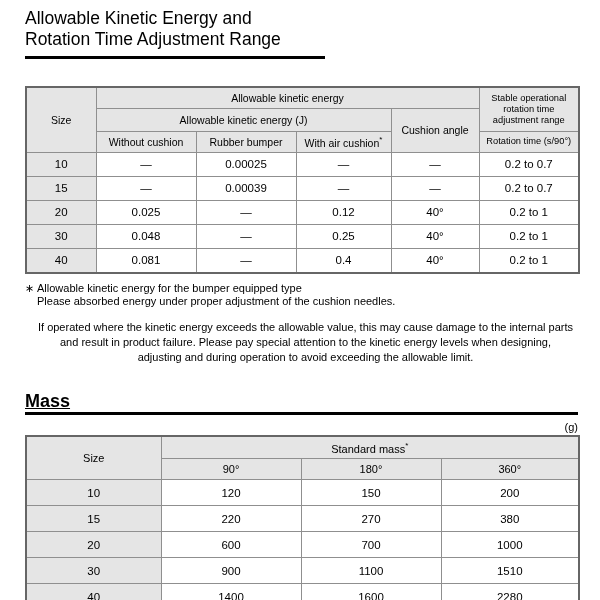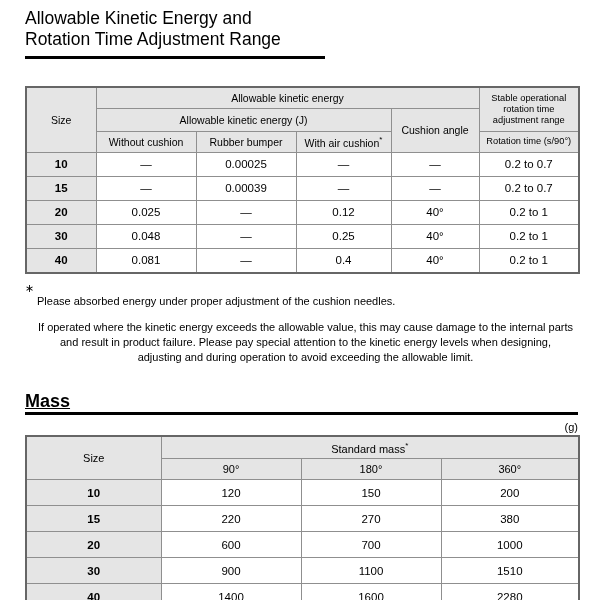--- a/index.html
+++ b/index.html
@@ -21,21 +21,21 @@
   table.tbl {
     border-collapse: collapse; table-layout: fixed; width: 553px;
     border: 2px solid #666;
   }
   .tbl th, .tbl td {
     border: 1px solid #8f8f8f; text-align: center; vertical-align: middle;
     padding: 1px 2px; overflow: hidden;
   }
   .tbl th { background: #e5e5e5; font-weight: 400; font-size: 10.5px; }
   .tbl td { font-size: 11.5px; background: #fff; }
-  .tbl td.size { background: #e5e5e5; font-weight: 700; }
+  .tbl td.size { background: #e5e5e5; font-weight: 400; }
   th.small { font-size: 9.3px; line-height: 1.18; margin-top: 36px; }
   sup { font-size: 8px; }
 
   .energy { margin-top: 27px; }
   .energy thead tr:nth-child(1) th { height: 18px; }
   .energy thead tr:nth-child(2) th { height: 20px; }
   .energy thead tr:nth-child(3) th { height: 18px; }
   .energy tbody td { height: 21px; }
 
   .notes { margin-top: 8px; font-size: 11px; line-height: 1.25; }
@@ -130,20 +130,21 @@
         <td>0.4</td>
         <td>40°</td>
         <td>0.2 to 1</td>
       </tr>
     </tbody>
   </table>
 
   <div class="notes">
     <div class="fn-row">
       <span class="fn-marker">∗</span>
+      <span>Allowable kinetic energy for the bumper equipped type</span>
     </div>
     <div class="fn-cont">Please absorbed energy under proper adjustment of the cushion needles.</div>
     <div class="warning">If operated where the kinetic energy exceeds the allowable value, this may cause damage to the internal parts and result in product failure. Please pay special attention to the kinetic energy levels when designing, adjusting and during operation to avoid exceeding the allowable limit.</div>
   </div>
 
   <div class="mass-head">Mass</div>
   <div class="unit">(g)</div>
 
   <table class="tbl mass">
     <colgroup>

